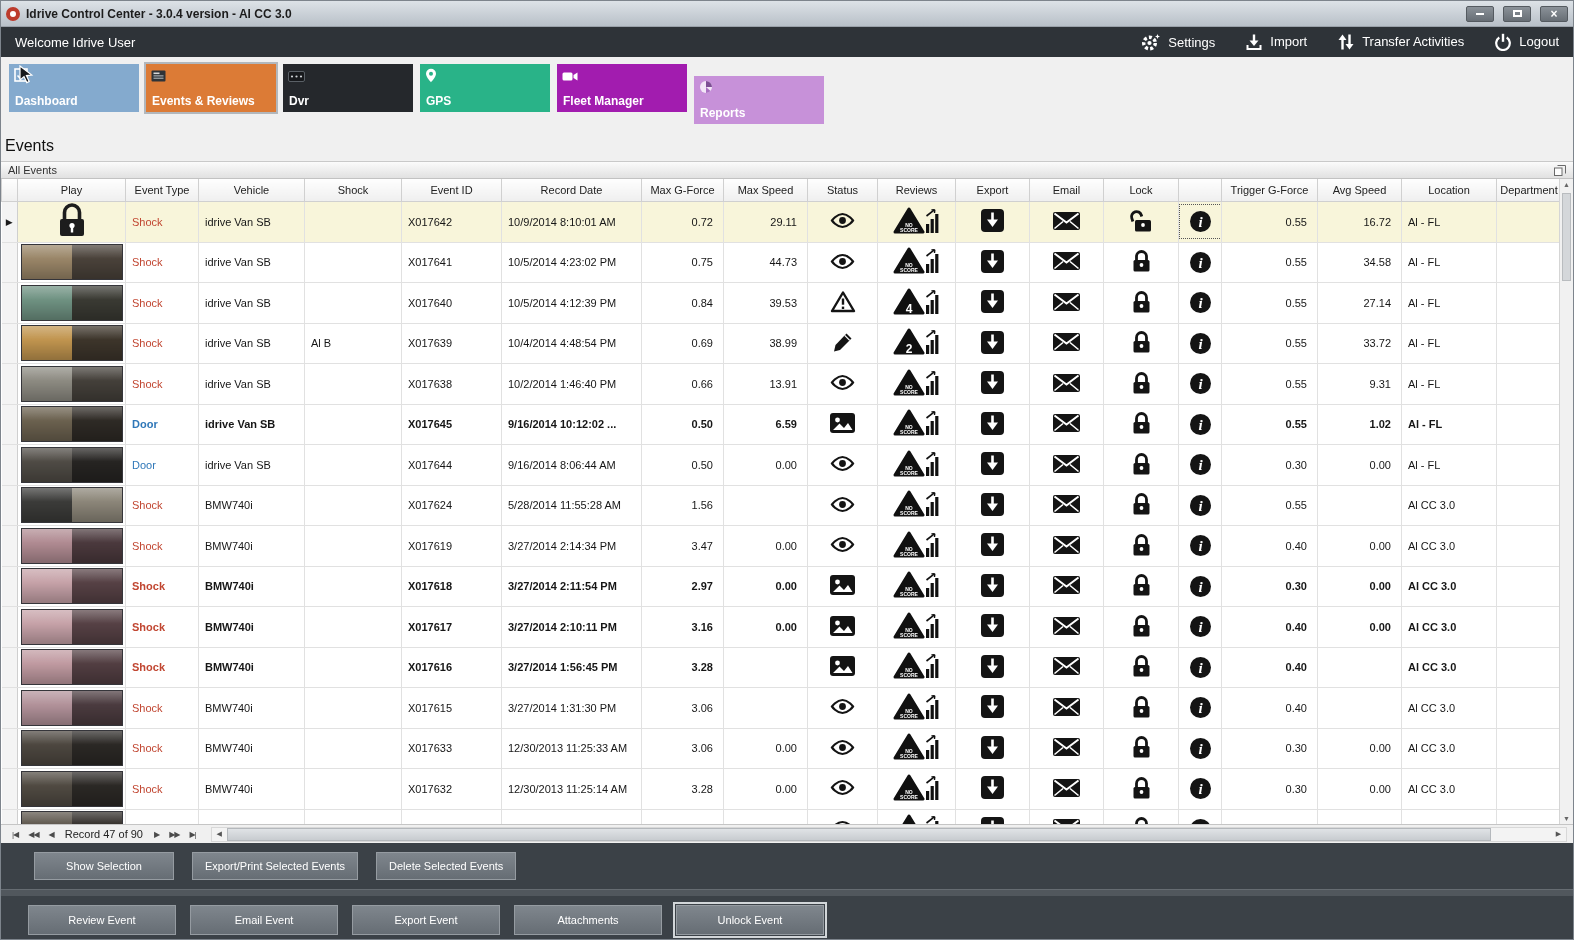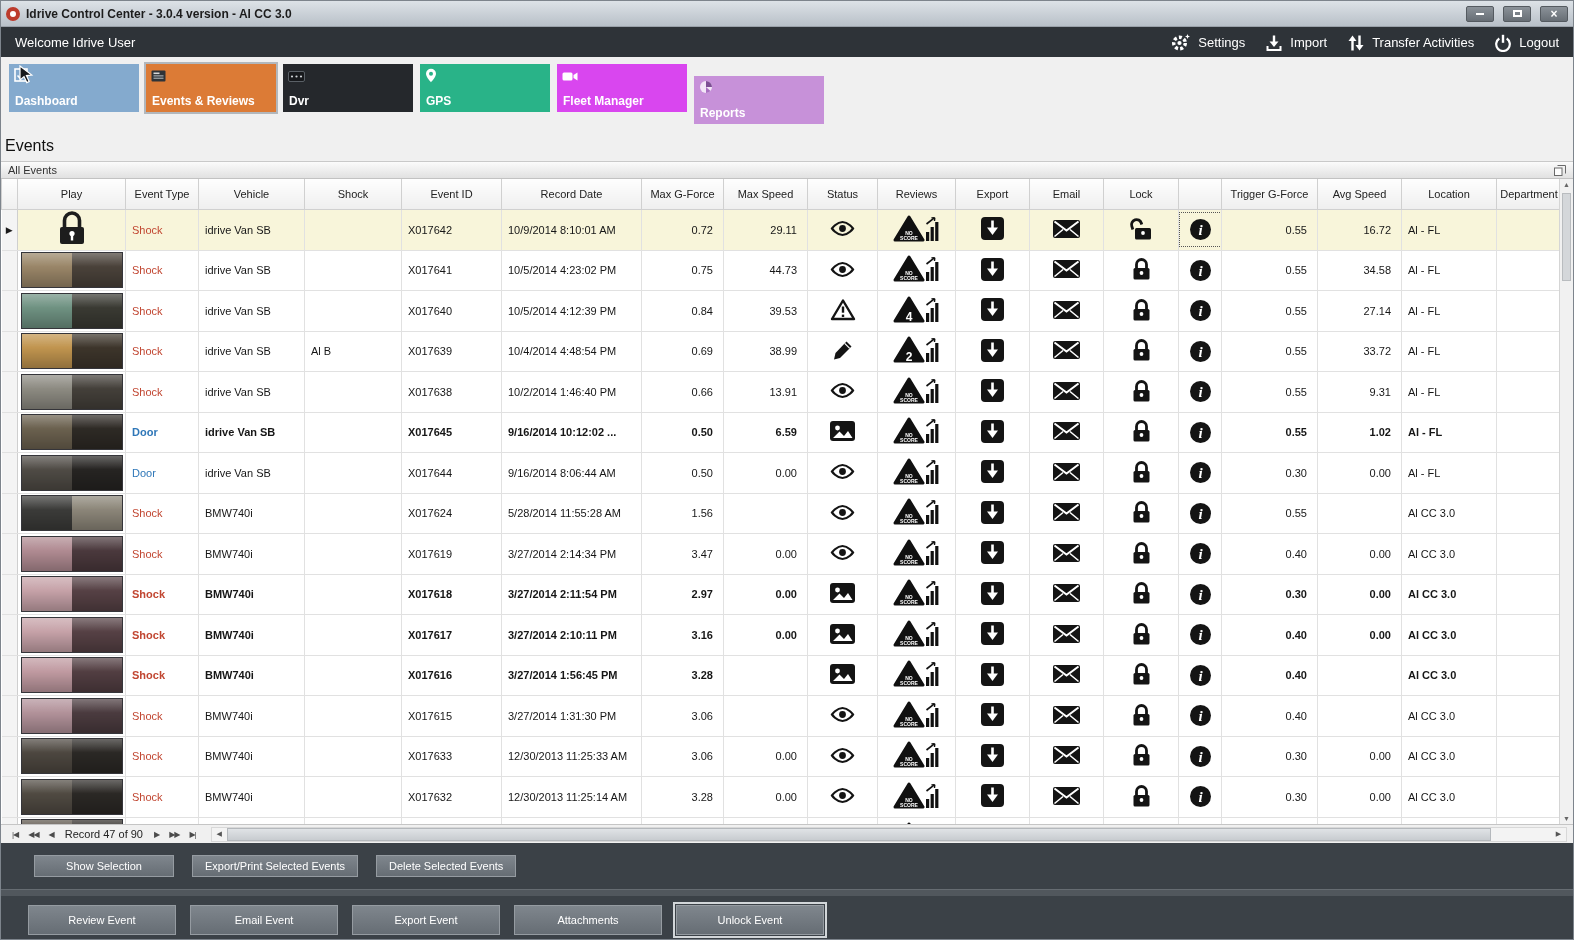--- a/index.html
+++ b/index.html
@@ -12,41 +12,41 @@
   .appicon { width:14px; height:14px; border-radius:50%; border:4px solid #bc3b2c; background:#fff; }
   .title { font-size:12px; font-weight:bold; color:#1c1c1c; }
   .spacer { flex:1; }
   .winbtn { width:28px; height:16px; background:linear-gradient(#8a9198,#676e75); border:1px solid #545a60; border-radius:2px; display:flex; align-items:center; justify-content:center; margin-left:3px; }
   .glyph-min { width:8px; height:2px; background:#fff; }
   .glyph-max { width:9px; height:7px; border:2px solid #fff; }
   .glyph-close { color:#fff; font-size:12px; font-weight:bold; line-height:1; }
 
   
   .topbar { flex:0 0 30px; background:#2e3338; color:#fff; display:flex; align-items:center; padding:0 14px; font-size:13px; }
-  .topactions { margin-left:auto; display:flex; gap:20px; align-items:flex-end; }
+  .topactions { margin-left:auto; display:flex; gap:30px; align-items:flex-start; }
   .taction { display:flex; align-items:center; gap:7px; }
   .ticon { display:inline-flex; align-items:center; }
 
   
   .tiles { flex:0 0 62px; background:#f0f0f0; display:flex; gap:7px; padding:7px 0 7px 8px; }
   .tile { width:130px; height:48px; position:relative; color:#fff; }
   .tile.active { box-shadow:0 0 0 2px #b2b7bc; }
   .tlabel { position:absolute; left:6px; bottom:4px; font-size:12px; font-weight:bold; white-space:nowrap; }
   .ticn { position:absolute; left:5px; top:4px; }
   .cursor { position:absolute; left:17px; top:64px; z-index:6; }
 
   
   .pagetitle { flex:0 0 30px; font-size:16px; color:#111; display:flex; align-items:center; padding-left:4px; background:#f0f0f0; }
   .groupbar { flex:0 0 18px; background:linear-gradient(#fbfbfb,#e1e1e1); border-top:1px solid #c9c9c9; border-bottom:1px solid #c2c2c2; display:flex; align-items:center; font-size:11px; color:#333; padding:0 7px; }
   .gexp { margin-left:auto; display:inline-flex; }
 
   
   .grid { flex:0 0 645px; position:relative; background:#fff; overflow:hidden; }
   table { border-collapse:collapse; table-layout:fixed; width:1560px; }
-  th { height:30px; font-size:11px; font-weight:normal; color:#222; background:linear-gradient(#fefefe,#efefef); border:1px solid #d0d0d0; border-top:none; overflow:hidden; white-space:nowrap; text-align:center; }
+  th { height:22px; font-size:11px; font-weight:normal; color:#222; background:linear-gradient(#fefefe,#efefef); border:1px solid #d0d0d0; border-top:none; overflow:hidden; white-space:nowrap; text-align:center; }
   td { height:40.5px; font-size:11px; color:#161616; border-right:1px solid #e1e1e1; border-bottom:1px solid #e1e1e1; padding:0 6px; overflow:hidden; white-space:nowrap; }
   tr.bold td { font-weight:bold; }
   tr.sel td { background:var(--selrow,#f8f5da); }
   td.ind { background:#f4f4f4; border-right:1px solid #cfcfcf; padding:0; text-align:center; font-size:9px; color:#1a1a1a; }
   tr.sel td.ind { background:#f4f4f4; }
   td.c { text-align:center; padding:0; }
   td.num { text-align:right; padding-right:10px; }
   .thumb { width:102px; height:36px; margin:0 auto; border:1px solid #35353a; }
   .type-shock { color:var(--shock,#c14631); }
   .type-door { color:var(--door,#2f77b8); }
@@ -64,21 +64,21 @@
   .hscroll { flex:1; height:15px; background:#f3f3f3; border:1px solid #d8d8d8; display:flex; align-items:center; margin-left:10px; }
   .hs-arrow { width:15px; text-align:center; font-size:7px; color:#555; }
   .hs-track { flex:1; height:100%; position:relative; }
   .hs-thumb { position:absolute; left:0; top:0; height:100%; width:95.5%; background:linear-gradient(#e0e3e6,#c8ccd0); border:1px solid #b4b8bc; }
 
   
   .panel { background:#3b4147; display:flex; align-items:center; }
   .p1 { flex:0 0 46px; padding-left:33px; gap:18px; }
   .p2 { flex:0 0 47px; padding-left:27px; gap:14px; }
   .sep { flex:0 0 7px; background:#51575d; border-top:1px solid #666c72; }
-  .pbtn { height:22px; min-width:140px; padding:0 12px; background:linear-gradient(#7f868d,#666d74); border:1px solid #959ba1; color:#fff; font-size:11px; font-family:inherit; }
+  .pbtn { height:28px; min-width:140px; padding:0 12px; background:linear-gradient(#7f868d,#666d74); border:1px solid #959ba1; color:#fff; font-size:11px; font-family:inherit; }
   .p2 .pbtn { height:30px; min-width:148px; }
   .pbtn.focused { outline:2px solid #d2d6d9; outline-offset:1px; }
   .stripe { flex:1; background:linear-gradient(#6e5619,#c8952f 35%,#e0ad47 60%,#93702a); }
 </style>
 </head>
 <body>
 
 <div class="window">
 
   <div class="titlebar">
@@ -168,21 +168,21 @@
           </svg></span>
       <span class="tlabel">Dvr</span>
     </div>
     <div class="tile" style="background: rgb(41, 179, 136);">
       <span class="ticn"><svg width="12" height="15" viewBox="0 0 12 15">
             <path d="M6 0.8a5 5 0 0 1 5 5C11 9.3 6 14.2 6 14.2S1 9.3 1 5.8a5 5 0 0 1 5-5z" fill="#fff"></path>
             <circle cx="6" cy="5.8" r="2" fill="#29b388"></circle>
           </svg></span>
       <span class="tlabel">GPS</span>
     </div>
-    <div class="tile" style="background: #d946ef;">
+    <div class="tile" style="background: #a21caf;">
       <span class="ticn"><svg width="16" height="11" viewBox="0 0 16 11">
             <rect x="0.5" y="1.5" width="10" height="8" rx="1.5" fill="#fff"></rect>
             <path d="M11.5 4l4-2.5v8L11.5 7z" fill="#fff"></path>
           </svg></span>
       <span class="tlabel">Fleet Manager</span>
     </div>
     <div class="tile" style="background: rgb(199, 145, 217); margin-top: 12px;">
       <span class="ticn"><svg width="14" height="14" viewBox="0 0 14 14">
             <circle cx="7" cy="7" r="6" fill="#f2e6f7"></circle>
             <path d="M7 7V1a6 6 0 0 1 6 6z" fill="#7d4f94"></path>

